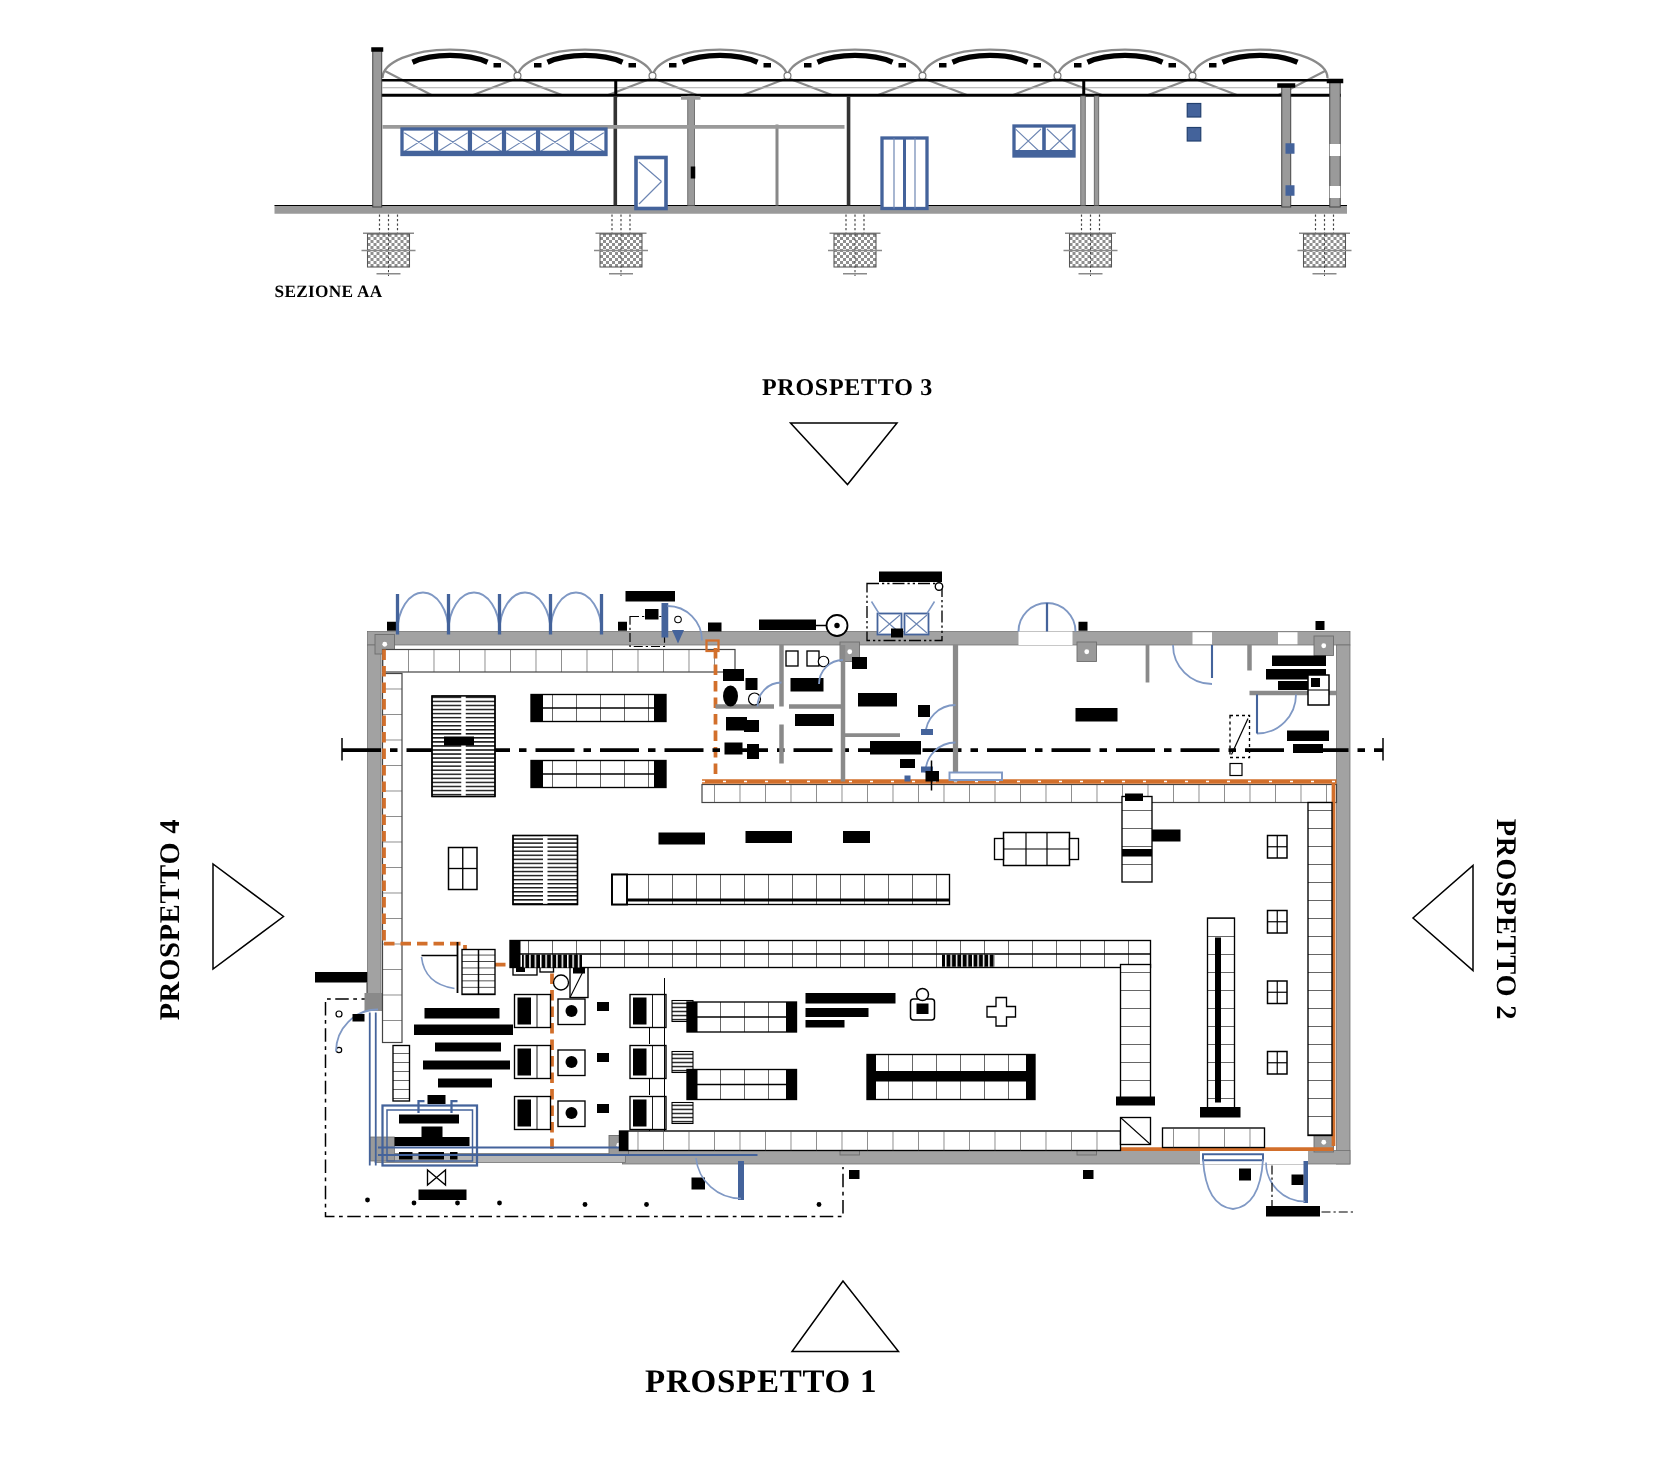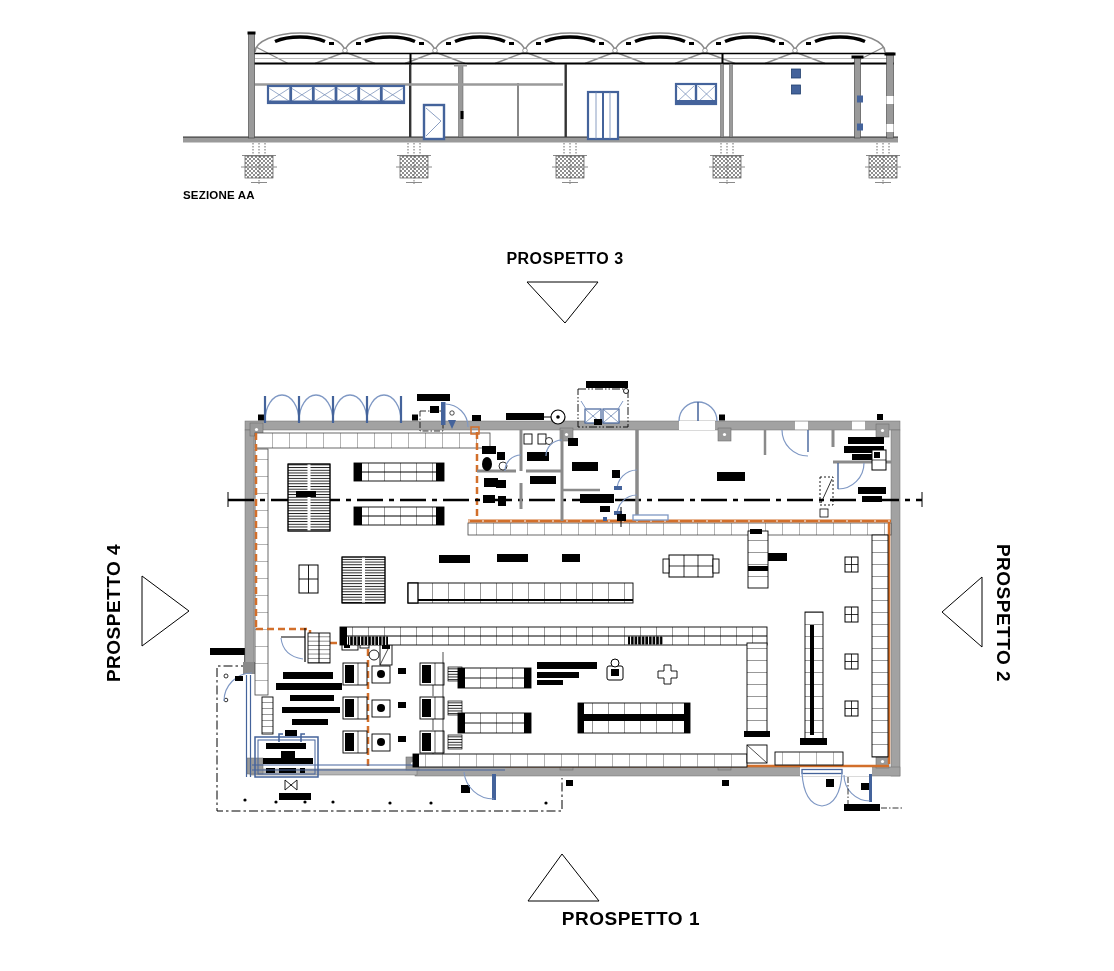--- a/index.html
+++ b/index.html
@@ -1,21 +1,21 @@
 <!DOCTYPE html>
 <html><head>
 <meta charset="utf-8">
 <style>
   html,body{margin:0;padding:0;background:#fff;}
   .canvas{position:relative;width:1114px;height:971px;background:#fff;overflow:hidden;
-          font-family:Liberation Sans, sans-serif;color:#000;}
+          font-family:Liberation Serif, serif;color:#000;}
   .lbl{position:absolute;font-weight:bold;white-space:nowrap;}
   .sez{left:183px;top:189px;font-size:11.5px;letter-spacing:0.2px;}
   .p3{left:430px;top:250px;width:270px;text-align:center;font-size:16px;letter-spacing:0.5px;}
-  .p1{left:430px;top:908px;width:270px;text-align:right;font-size:19px;letter-spacing:0.5px;}
+  .p1{left:430px;top:908px;width:270px;text-align:left;font-size:22px;letter-spacing:0.5px;}
   .p4{left:114px;top:613px;transform:translate(-50%,-50%) rotate(-90deg);font-size:19px;letter-spacing:0.5px;}
   .p2{left:1003px;top:613px;transform:translate(-50%,-50%) rotate(90deg);font-size:19px;letter-spacing:0.5px;}
   .abs{position:absolute;}
 </style>
 </head>
 <body>
 
 <div class="canvas">
 
   <svg class="abs" style="left:170px;top:25px" width="740" height="190" viewBox="170 25 740 190">

